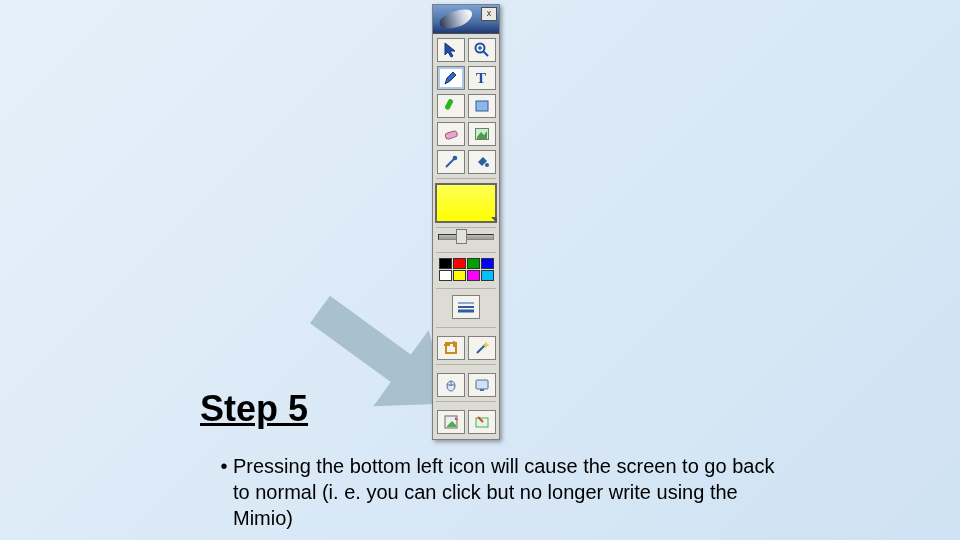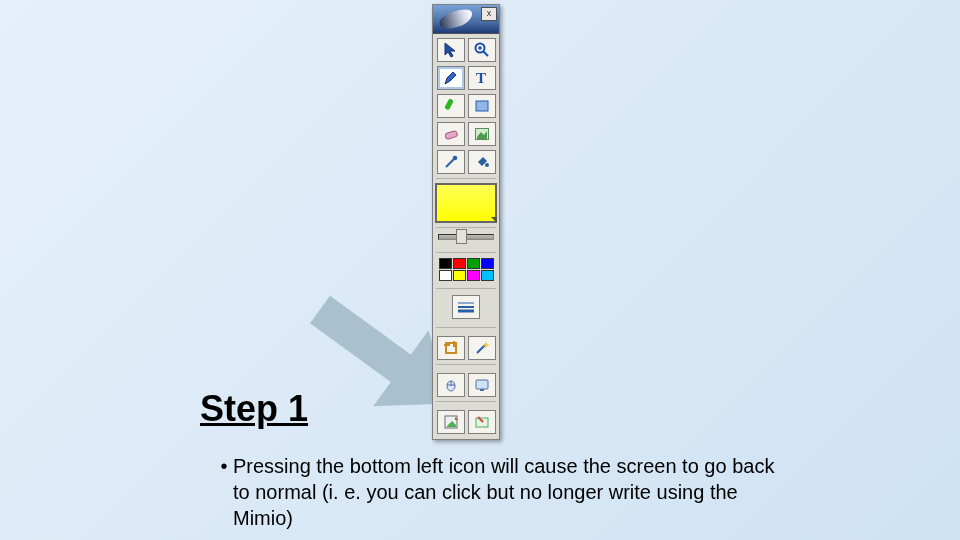--- a/index.html
+++ b/index.html
@@ -35,21 +35,21 @@
 </head>
 <body>
 
 <div class="slide">
 
   <div class="arrow">
     <div class="arrow-shaft"></div>
       <div class="arrow-head"></div>
   </div>
 
-  <div class="heading">Step 1</div>
+  <div class="heading">Step 5</div>
   <div class="bullet-block">
     <ul>
         <li>Pressing the bottom left icon will cause the screen to go back to normal (i. e. you can click but no longer write using the Mimio)</li>
       </ul>
   </div>
 
   <div class="palette">
     <div class="palette-header">
       <div class="brush"></div>
       <div class="closex">x</div>

